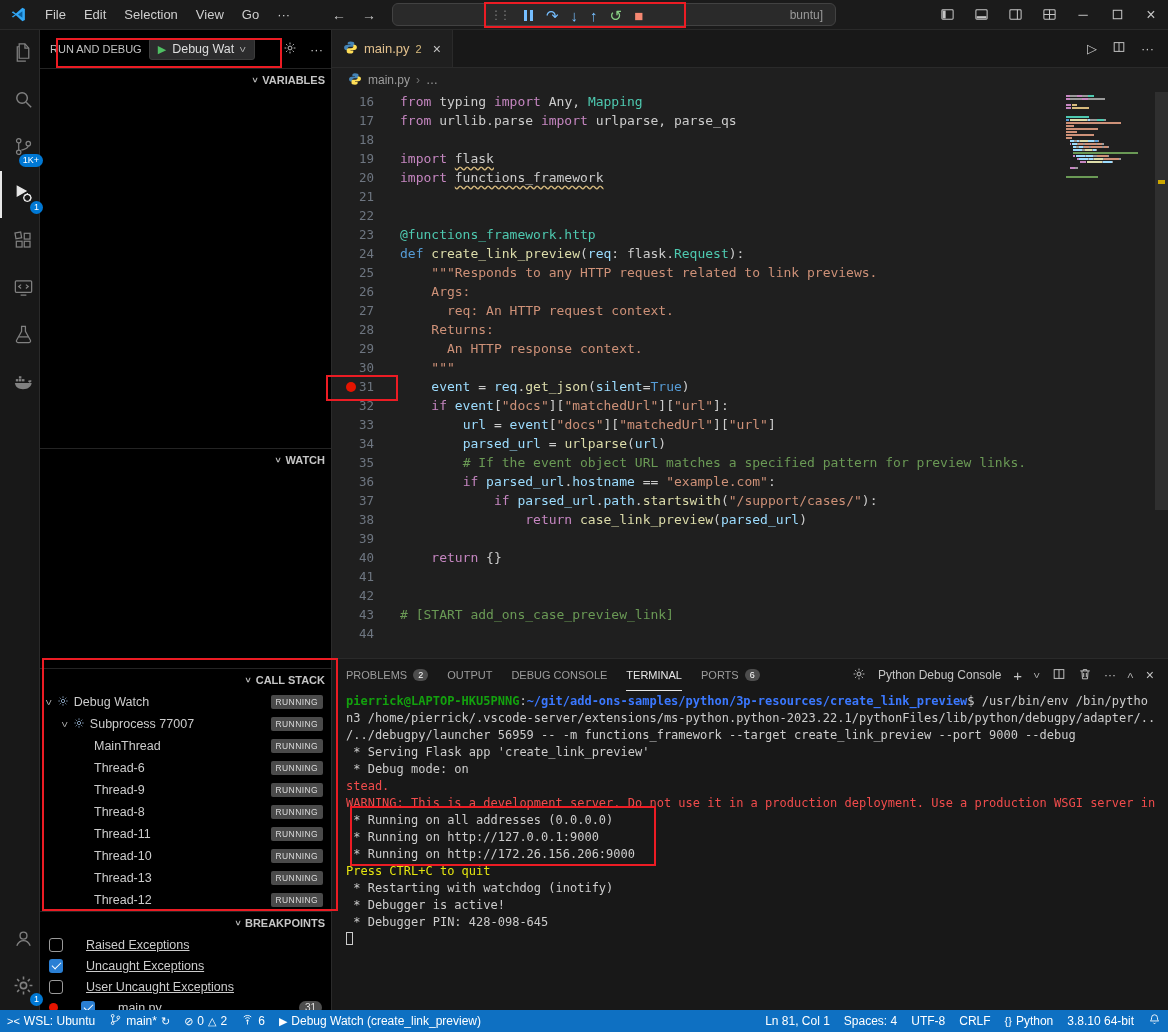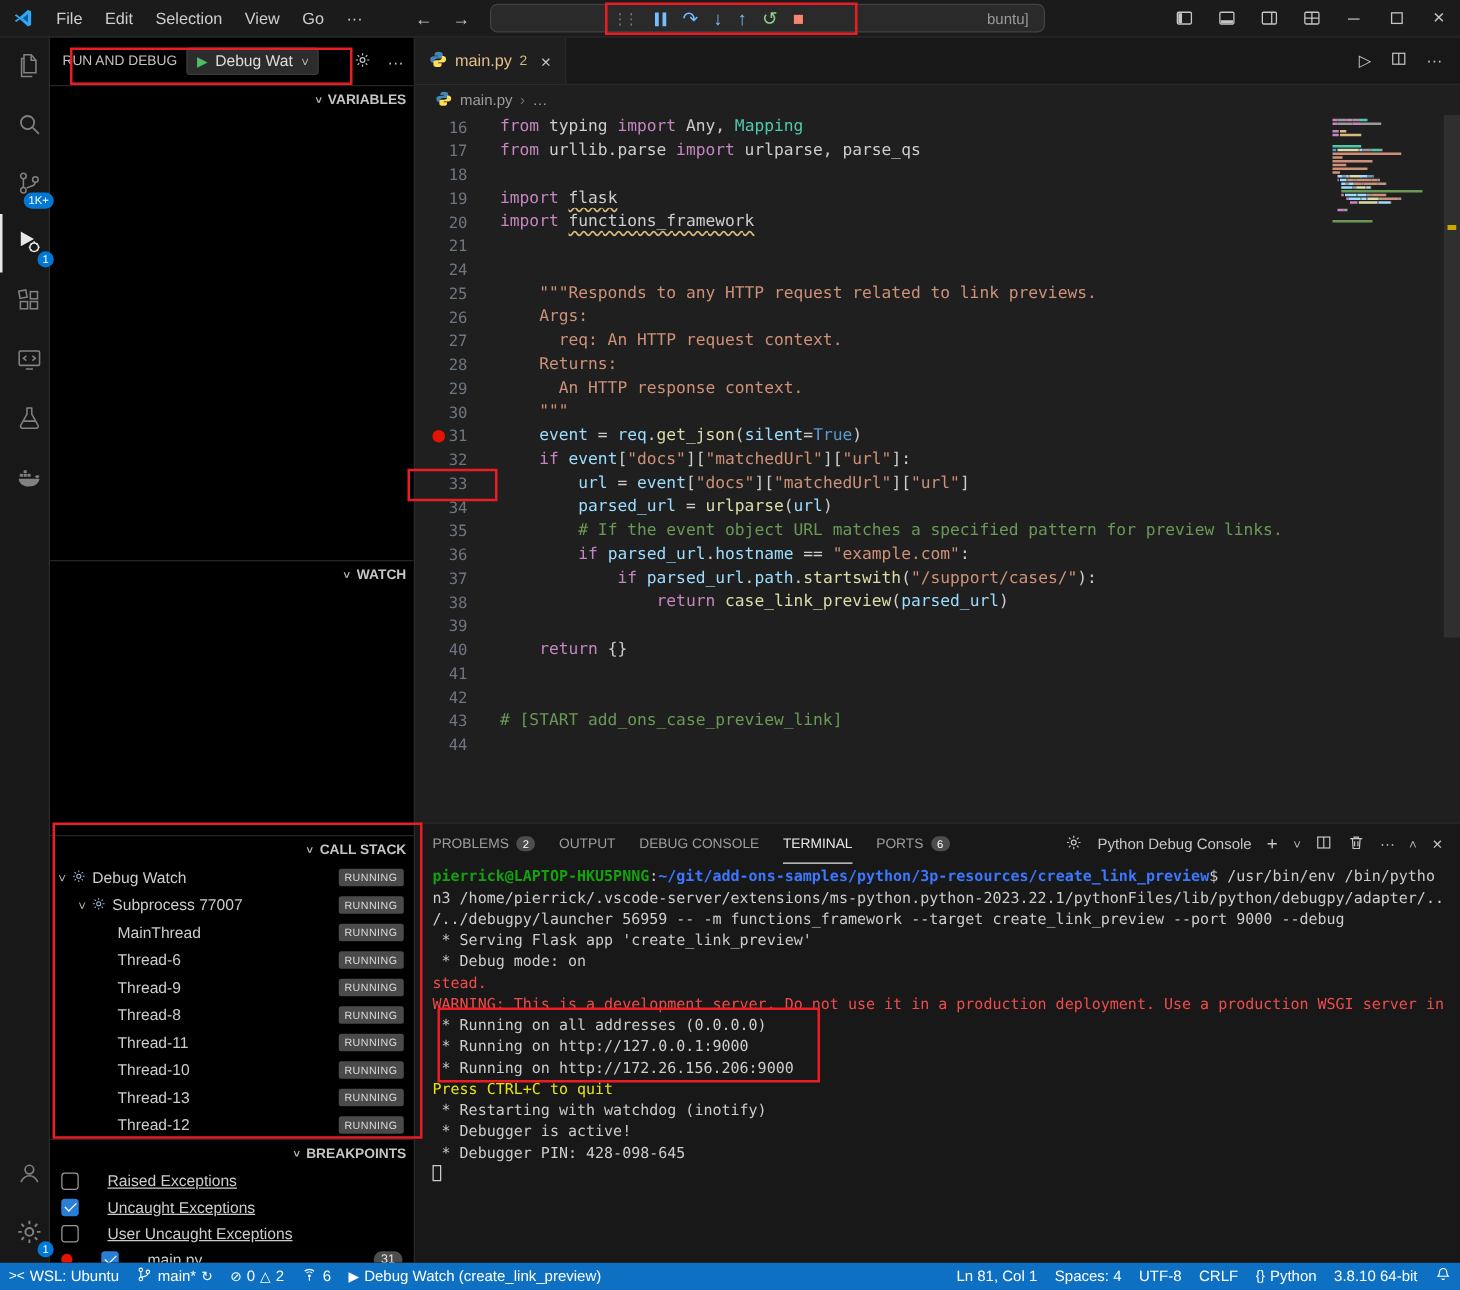--- a/index.html
+++ b/index.html
@@ -423,21 +423,30 @@
           </div>
           <div class="code-line">
             <span class="gutter">20</span>
             <span class="code-text"><span class="tok-k">import</span><span class="tok-t"> </span><span class="tok-w">functions_framework</span></span>
           </div>
           <div class="code-line">
             <span class="gutter">21</span>
             <span class="code-text"></span>
           </div>
           <div class="code-line">
+            <span class="gutter">22</span>
+            <span class="code-text"></span>
+          </div>
+          <div class="code-line">
+            <span class="gutter">23</span>
+            <span class="code-text"><span class="tok-dec">@functions_framework.http</span></span>
+          </div>
+          <div class="code-line">
             <span class="gutter">24</span>
+            <span class="code-text"><span class="tok-d">def</span><span class="tok-t"> </span><span class="tok-f">create_link_preview</span><span class="tok-t">(</span><span class="tok-v">req</span><span class="tok-t">: flask.</span><span class="tok-cl">Request</span><span class="tok-t">):</span></span>
           </div>
           <div class="code-line">
             <span class="gutter">25</span>
             <span class="code-text"><span class="tok-s">    """Responds to any HTTP request related to link previews.</span></span>
           </div>
           <div class="code-line">
             <span class="gutter">26</span>
             <span class="code-text"><span class="tok-s">    Args:</span></span>
           </div>
           <div class="code-line">

